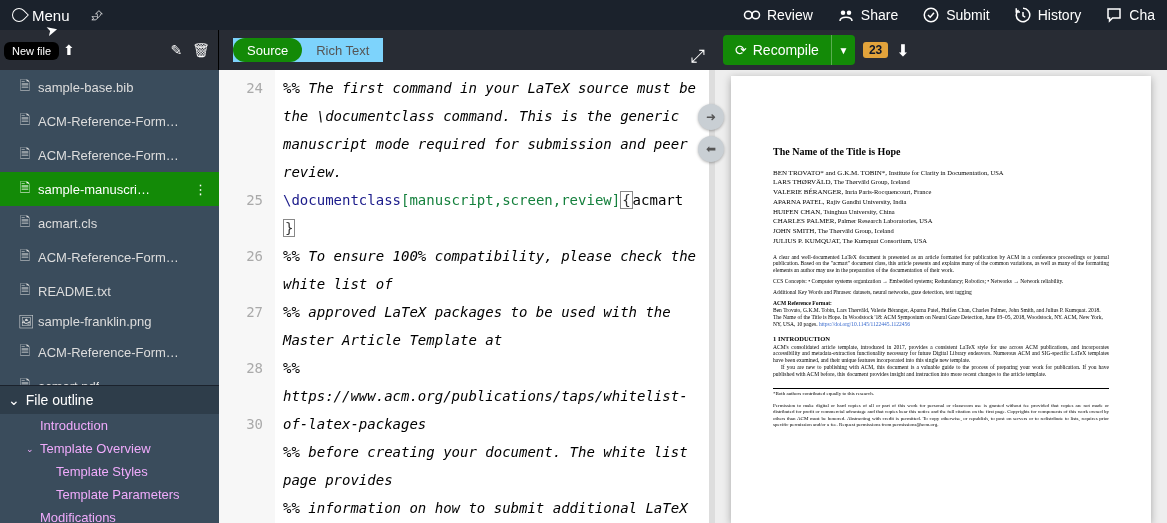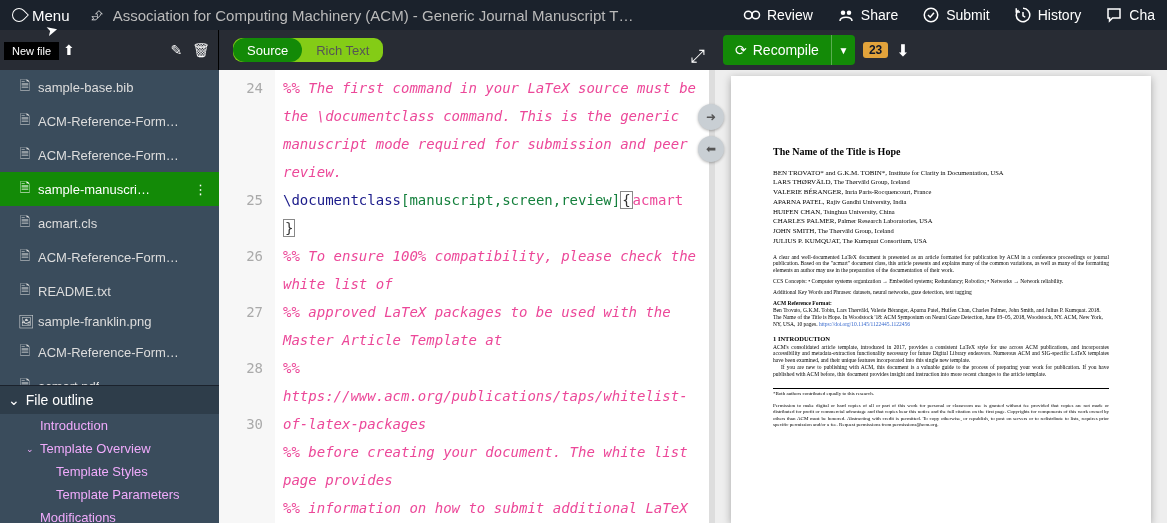--- a/index.html
+++ b/index.html
@@ -12,21 +12,21 @@
 .title { font-size: 15px; color: #bbb; flex: 0 0 auto; white-space: nowrap; overflow: hidden; text-overflow: ellipsis; max-width: 540px; }
 .spacer { flex: 1; }
 .top-actions { display: flex; height: 100%; }
 .top-act { display: flex; align-items: center; gap: 6px; padding: 0 12px; cursor: pointer; font-size: 14px; }
 .top-act svg, .top-act .ic { width: 18px; height: 18px; }
 .second-row { height: 40px; background: #282c34; display: flex; align-items: center; }
 .sr-left { width: 219px; display: flex; align-items: center; padding: 0 8px; gap: 10px; height: 100%; border-right: 1px solid #000; }
 .sr-left .gap { flex: 1; }
 .sr-left .ic { font-size: 14px; cursor: pointer; }
 .sr-mid { flex: 1; display: flex; align-items: center; padding: 0 8px; position: relative; }
-.toggle { background: #84cc16; border-radius: 9px; height: 24px; display: flex; align-items: flex-end; overflow: hidden; font-size: 13px; margin-left: 6px; }
+.toggle { background: #7dd3fc; border-radius: 0; height: 24px; display: flex; align-items: flex-end; overflow: hidden; font-size: 13px; margin-left: 6px; }
 .toggle .tab { padding: 0 14px; height: 24px; display: flex; align-items: center; cursor: pointer; }
 .toggle .active { background: #138a07; color: #fff; border-radius: 12px; }
 .toggle .inactive { color: #555; }
 .expand-ic { position: absolute; right: 10px; top: 8px; cursor: pointer; font-size: 18px; }
 .sr-right { width: 452px; display: flex; align-items: center; gap: 8px; padding: 0 8px; }
 .recompile { background: #138a07; border-radius: 4px; height: 30px; display: flex; align-items: center; cursor: pointer; overflow: hidden; }
 .rc-main { display: flex; align-items: center; gap: 6px; padding: 0 12px; font-size: 14px; }
 .rc-dd { width: 24px; height: 30px; border-left: 1px solid rgba(255,255,255,.3); display: flex; align-items: center; justify-content: center; font-size: 10px; }
 .badge { background: #e2a33b; color: #0f172a; border-radius: 3px; padding: 1px 6px; font-size: 12px; font-weight: 600; cursor: pointer; }
 .dl { font-size: 16px; cursor: pointer; }
@@ -41,57 +41,56 @@
 .outline-hdr { background: #2e3d4a; padding: 6px 8px; display: flex; align-items: center; gap: 6px; font-size: 14px; border-top: 1px solid #1b222c; }
 .outline { overflow: hidden; }
 .ol-item { padding: 4px 8px 4px 26px; color: #f0abfc; cursor: pointer; display: flex; align-items: center; gap: 4px; }
 .ol-item.d2 { padding-left: 42px; }
 .ol-item .car { font-size: 9px; width: 10px; }
 .editor { flex: 1; background: #fff; display: flex; font-family: Menlo, Consolas, monospace; font-size: 14px; line-height: 28px; overflow: hidden; position: relative; }
 .gutter { width: 56px; background: #f7f7f7; text-align: right; color: #aaa; padding: 4px 12px 4px 0; }
 .gutter div { height: 56px; }
 .code { flex: 1; padding: 4px 8px; color: #333; }
 .code .ln { min-height: 28px; }
-.cmt { color: #ec4899; font-style: italic; }
+.cmt { color: #000000; font-style: italic; }
 .cmd { color: #1a1a8a; }
 .opt { color: #15803d; }
-.arg { color: #ec4899; }
+.arg { color: #000000; }
 .cursor-b { border: 1px solid #888; padding: 0 1px; }
 .divider { width: 6px; background: #ddd; position: relative; }
 .dv-btn { position: absolute; left: -11px; width: 26px; height: 26px; background: #c9cfd4; border-radius: 50%; display: flex; align-items: center; justify-content: center; font-size: 12px; color: #555; box-shadow: 0 1px 3px rgba(0,0,0,.3); cursor: pointer; }
 .pdf { width: 452px; background: #eee; display: flex; justify-content: center; padding-top: 6px; overflow: hidden; }
 .page { width: 420px; background: #fff; box-shadow: 0 2px 8px rgba(0,0,0,.3); color: #000; font-family: Georgia, 'Times New Roman', serif; padding: 70px 42px 20px 42px; font-size: 6px; line-height: 1.25; }
 .page h1 { font-size: 10px; font-weight: 700; margin-bottom: 10px; }
 .auth { font-size: 6.5px; margin-bottom: 1px; }
 .auth .nm { font-size: 7px; }
 .abs { margin-top: 8px; font-size: 5.5px; text-align: justify; }
 .ccs { margin-top: 4px; font-size: 5.5px; }
 .kw { margin-top: 4px; font-size: 5.5px; }
 .ref { margin-top: 4px; font-size: 5.5px; }
 .ref .hd { font-weight: 700; }
 .doi { color: #3366cc; }
 .sec { margin-top: 8px; font-size: 5.5px; text-align: justify; }
 .sec .hd { font-weight: 700; font-size: 6.5px; }
 .foot { margin-top: 10px; border-top: .5px solid #000; padding-top: 2px; font-size: 5px; text-align: justify; }
-.tooltip { position: absolute; top: 12px; left: 4px; background: #000; color: #fff; font-size: 11px; padding: 3px 8px; border-radius: 0; z-index: 5; }
+.tooltip { position: absolute; top: 12px; left: 4px; background: #000; color: #fff; font-size: 11px; padding: 3px 8px; border-radius: 6px; z-index: 5; }
 .tooltip::after { content: ''; position: absolute; top: -4px; left: 38px; border: 4px solid transparent; border-bottom-color: #000; }
 .mouse-cur { position: absolute; top: 22px; left: 46px; font-size: 14px; color: #fff; z-index: 6; transform: rotate(-15deg); }
 svg { fill: currentColor; }
 </style>
 </head>
 <body>
 
 <div class="topbar">
   <div class="menu-btn">
     <span class="leaf"></span>
     <span class="menu-label">Menu</span>
   </div>
   <span class="mouse-cur">➤</span>
   <span class="home-ic">⮵</span>
-  <div class="title">Association for Computing Machinery (ACM) - Generic Journal Manuscript T…</div>
   <div class="spacer"></div>
   <div class="top-actions">
     <div class="top-act">
       <svg viewBox="0 0 24 24">
           <circle cx="7" cy="12" r="5" fill="none" stroke="#fff" stroke-width="2"></circle>
           <circle cx="17" cy="12" r="5" fill="none" stroke="#fff" stroke-width="2"></circle>
         </svg>
       <span>Review</span>
     </div>
     <div class="top-act">

